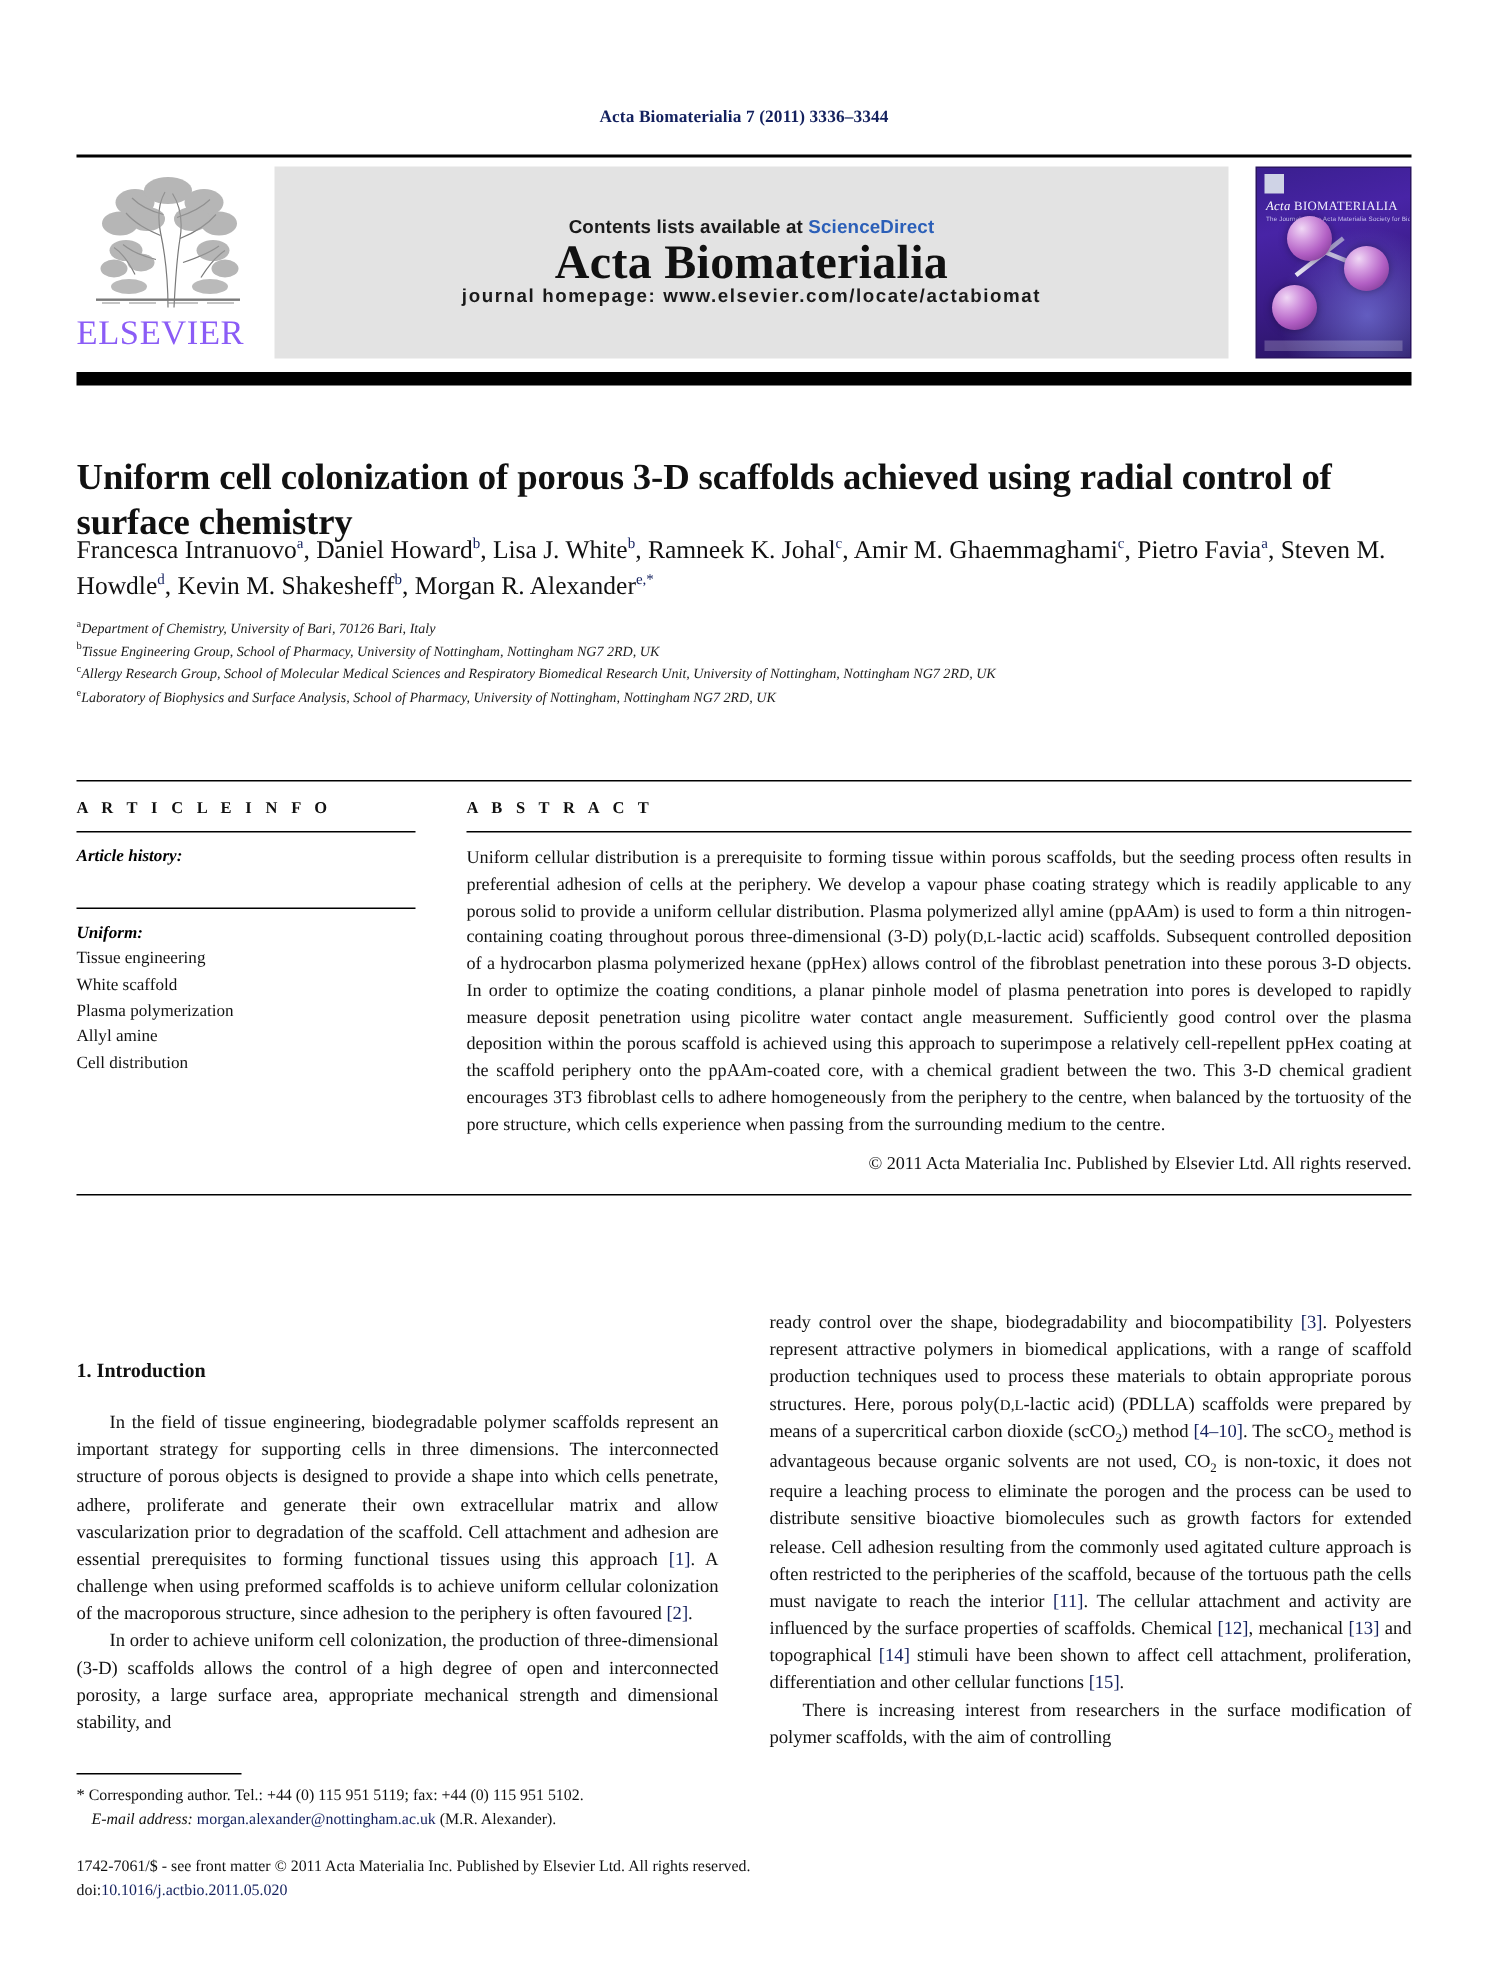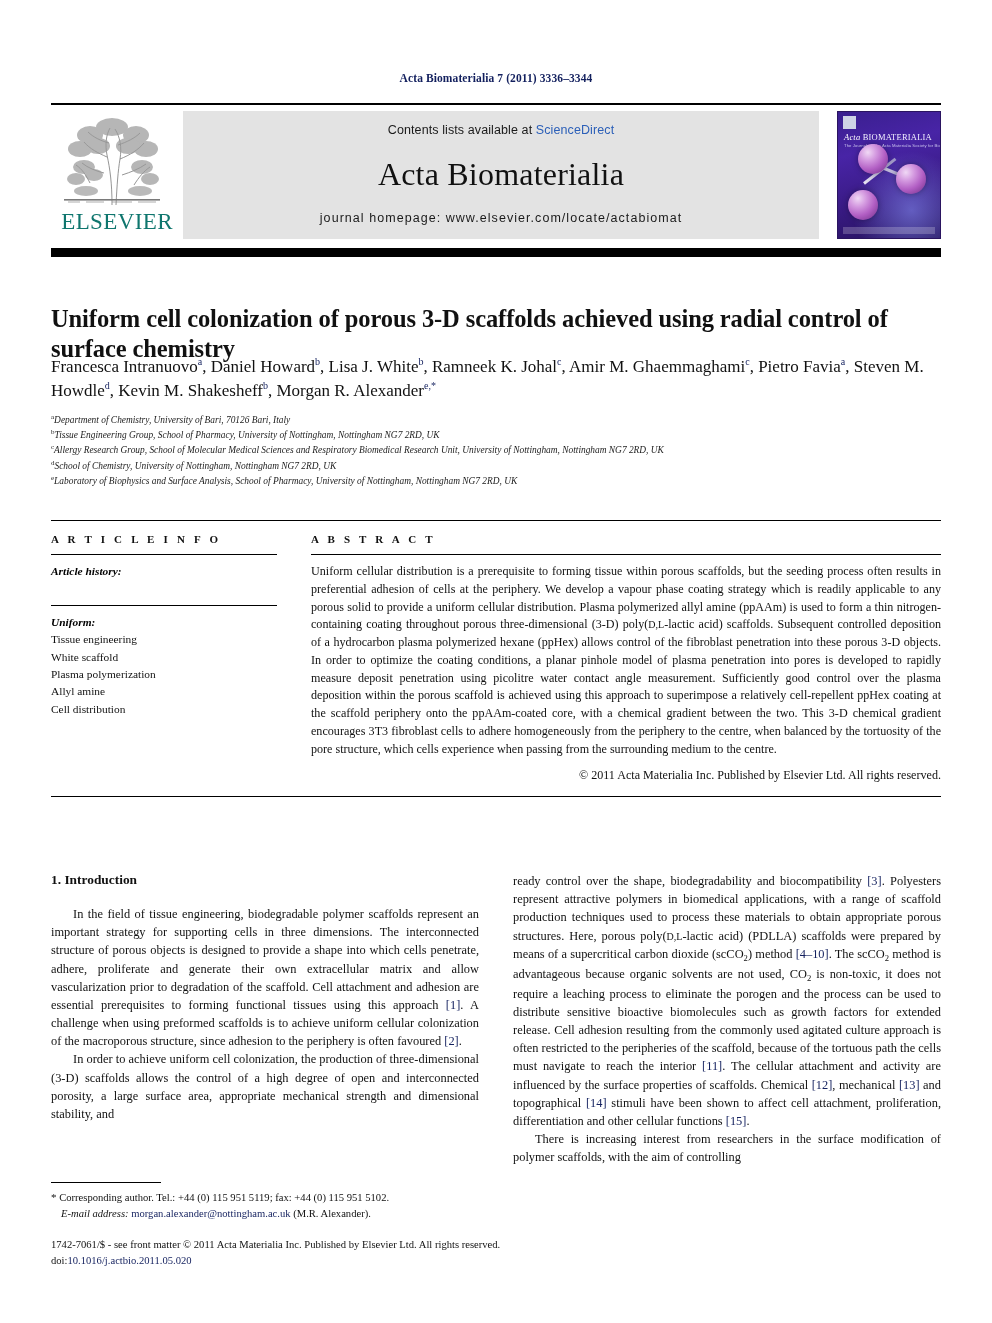--- a/index.html
+++ b/index.html
@@ -58,38 +58,39 @@
     flex: 0 0 122px;
     display: flex;
     flex-direction: column;
     justify-content: flex-start;
     align-items: center;
     padding-top: 2px;
   }
   .tree-svg { display:block; }
   .elsevier-word {
     font-family: "Liberation Serif", serif;
-    color: #0f766e;
+    color: #8b5cf6;
     font-size: 23px;
     letter-spacing: 0.4px;
     line-height: 1;
     margin-top: 1px;
-    text-align: right;
+    text-align: left;
     width: 122px;
   }
   .mast-center {
     flex: 1 1 auto;
     background: #e3e3e3;
     margin: 0 10px 0 10px;
     display: flex;
     flex-direction: column;
-    justify-content: space-between;
+    justify-content: center;
     align-items: center;
     padding: 12px 0 14px 0;
     box-sizing: border-box;
+    font-weight: bold;
   }
   .contents-line {
     font-family: "Liberation Sans", sans-serif;
     font-size: 12.5px;
     color: #1a1a1a;
     letter-spacing: 0.1px;
   }
   .contents-line .sd {
     color: #2b5fb8;
   }
@@ -297,20 +298,21 @@
   .bcol {
     width: 428px;
     flex: 0 0 428px;
   }
   .h2 {
     font-family: "Liberation Serif", serif;
     font-weight: bold;
     font-size: 13.4px;
     margin-bottom: 17px;
     color: #111;
+    margin-top: 34px;
   }
   .para {
     font-size: 12.4px;
     line-height: 1.465;
     text-align: justify;
     color: #111;
     text-indent: 22px;
     margin: 0;
   }
   .para + .para { margin-top: 0; }
@@ -436,21 +438,20 @@
   </div>
 
   <h1 class="title">Uniform cell colonization of porous 3-D scaffolds achieved using radial control of surface chemistry</h1>
 
   <div class="authors"><span>Francesca Intranuovo</span><sup>a</sup>, <span>Daniel Howard</span><sup>b</sup>, <span>Lisa J. White</span><sup>b</sup>, <span>Ramneek K. Johal</span><sup>c</sup>, <span>Amir M. Ghaemmaghami</span><sup>c</sup>, <span>Pietro Favia</span><sup>a</sup>, <span>Steven M. Howdle</span><sup>d</sup>, <span>Kevin M. Shakesheff</span><sup>b</sup>, <span>Morgan R. Alexander</span><sup>e,*</sup></div>
 
   <div class="affils">
       <div><sup>a</sup>Department of Chemistry, University of Bari, 70126 Bari, Italy</div>
       <div><sup>b</sup>Tissue Engineering Group, School of Pharmacy, University of Nottingham, Nottingham NG7 2RD, UK</div>
       <div><sup>c</sup>Allergy Research Group, School of Molecular Medical Sciences and Respiratory Biomedical Research Unit, University of Nottingham, Nottingham NG7 2RD, UK</div>
-      <div><sup>d</sup>School of Chemistry, University of Nottingham, Nottingham NG7 2RD, UK</div>
       <div><sup>e</sup>Laboratory of Biophysics and Surface Analysis, School of Pharmacy, University of Nottingham, Nottingham NG7 2RD, UK</div>
     </div>
 
   <div class="band">
     <div class="band-rule"></div>
     <div class="band-cols">
 
       <div class="col-info">
         <div class="sec-label">A R T I C L E  I N F O</div>
         <div class="hr-thin"></div>

